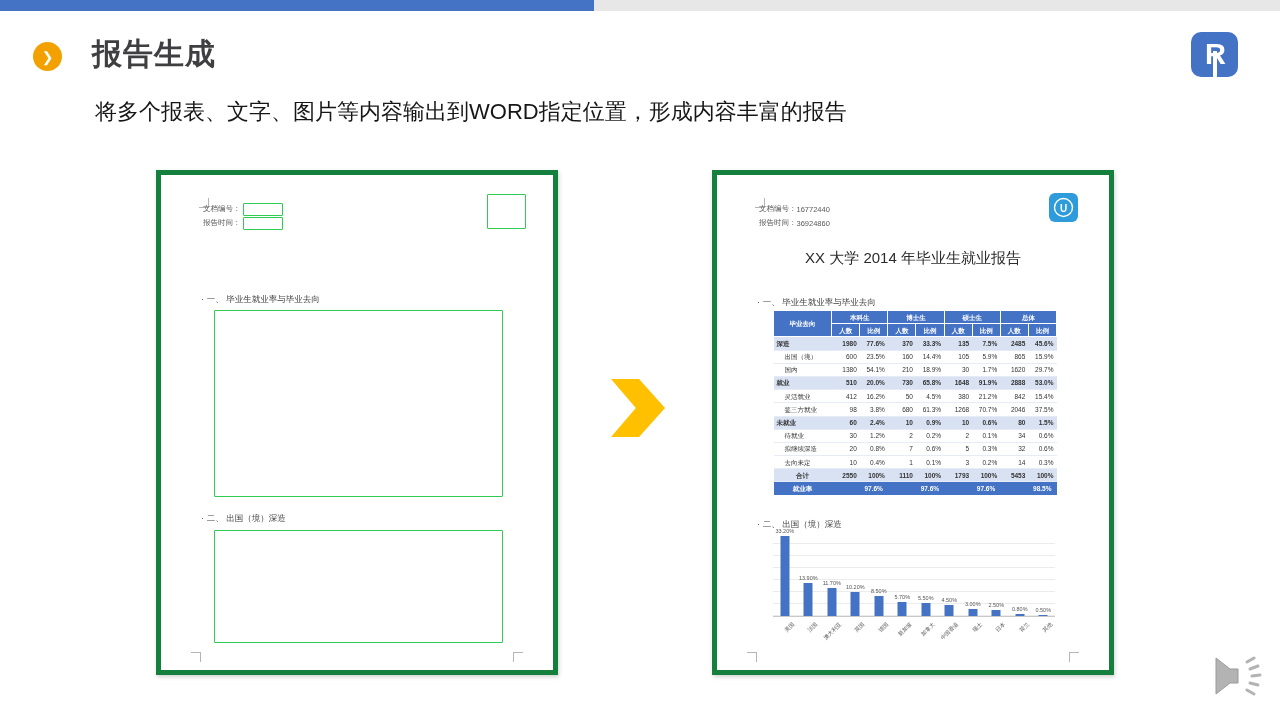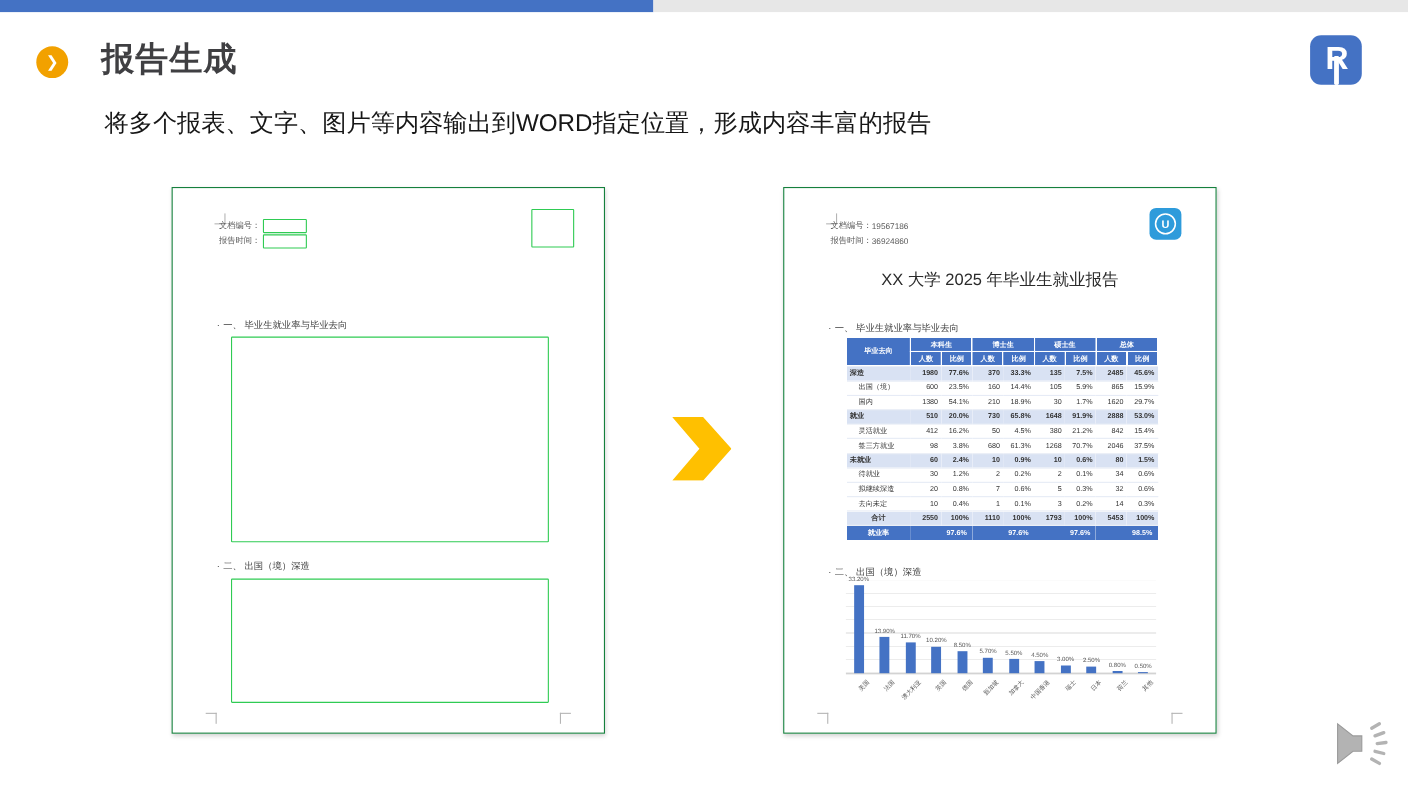--- a/index.html
+++ b/index.html
@@ -18,21 +18,21 @@
   .page-title{left:92px;top:34px;font-size:30px;font-weight:bold;color:#3F3F42;letter-spacing:1px}
   .subtitle{left:95px;top:97px;font-size:22px;color:#161616}
 
   
   .brand-logo{left:1191px;top:32px;width:47px;height:45px;border-radius:10px;
     background:var(--accent-blue,#4472C4);display:flex;align-items:center;justify-content:center;gap:2px}
   .brand-logo .bar{width:4px;height:26px;background:#fff;border-radius:1px}
   .brand-logo .letter{color:#fff;font-size:29px;font-weight:bold;line-height:1;margin-left:2px}
 
   
-  .doc{top:170px;width:392px;height:495px;background:#fff;border:1px solid #15803d;
+  .doc{top:170px;width:392px;height:495px;background:#fff;border:5px solid #15803d;
        box-shadow:1px 2px 4px rgba(0,0,0,.18)}
   .doc-left{left:156px}
   .doc-right{left:712px}
 
   .crop{width:9px;height:9px;border:0 solid #B5B5B5}
   .crop.tl{border-right-width:1px;border-bottom-width:1px}
   .crop.bl{border-top-width:1px;border-right-width:1px}
   .crop.br{border-top-width:1px;border-left-width:1px}
 
   .meta{display:flex;align-items:center;font-size:7.5px;color:#595959;height:12px;white-space:nowrap}
@@ -128,34 +128,34 @@
     <div class="abs crop bl" style="left:30px;top:477px"></div>
     <div class="abs crop br" style="left:352px;top:477px"></div>
   </div>
 
   <div class="abs flow-arrow"></div>
 
   <div class="abs doc doc-right">
     <div class="abs crop tl" style="left:38px;top:23px"></div>
     <div class="abs meta" style="left:42px;top:28px">
       <span>文档编号：</span>
-      <span>19567186</span>
+      <span>16772440</span>
     </div>
     <div class="abs meta" style="left:42px;top:42px">
       <span>报告时间：</span>
       <span>36924860</span>
     </div>
     <div class="abs uni-logo" style="left:332px;top:18px">
       <svg width="29" height="29" viewBox="0 0 29 29">
         <circle cx="14.5" cy="14.5" r="9" fill="none" stroke="#fff" stroke-width="1.4"></circle>
         <text x="14.5" y="18.5" font-size="10" font-weight="bold" fill="#fff" text-anchor="middle" font-family="Liberation Sans, sans-serif">U</text>
       </svg>
     </div>
 
-    <div class="abs doctitle" style="top:74px">XX 大学 2025 年毕业生就业报告</div>
+    <div class="abs doctitle" style="top:74px">XX 大学 2014 年毕业生就业报告</div>
 
     <div class="abs sec" style="left:40px;top:122px">一、 毕业生就业率与毕业去向</div>
 
     <table class="abs mini-table" style="left:56px;top:135px">
       <colgroup>
         <col style="width:58px">
         <col span="8" style="width:28px">
       </colgroup>
       <thead>
           <tr>

